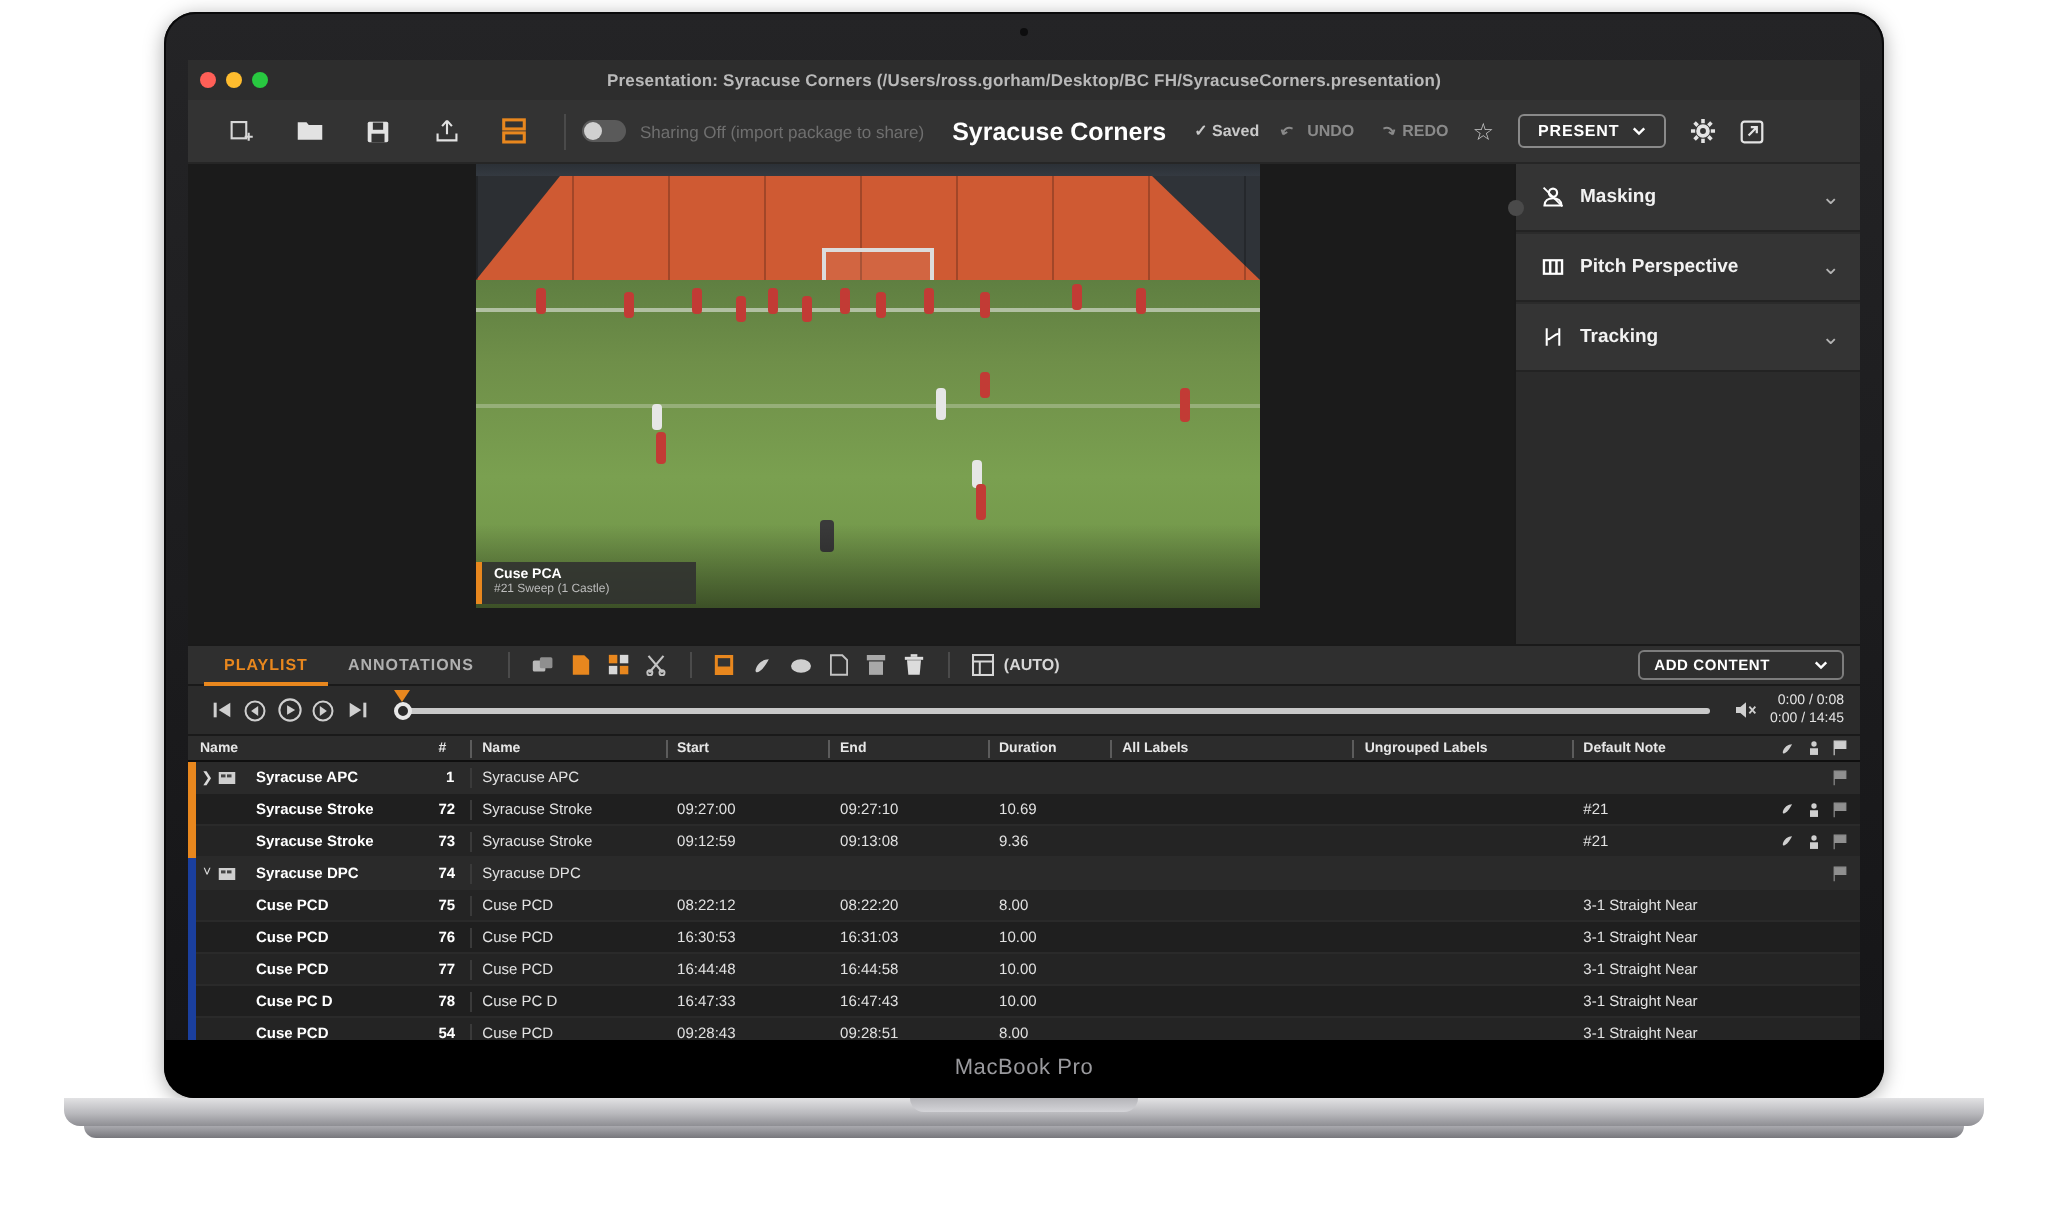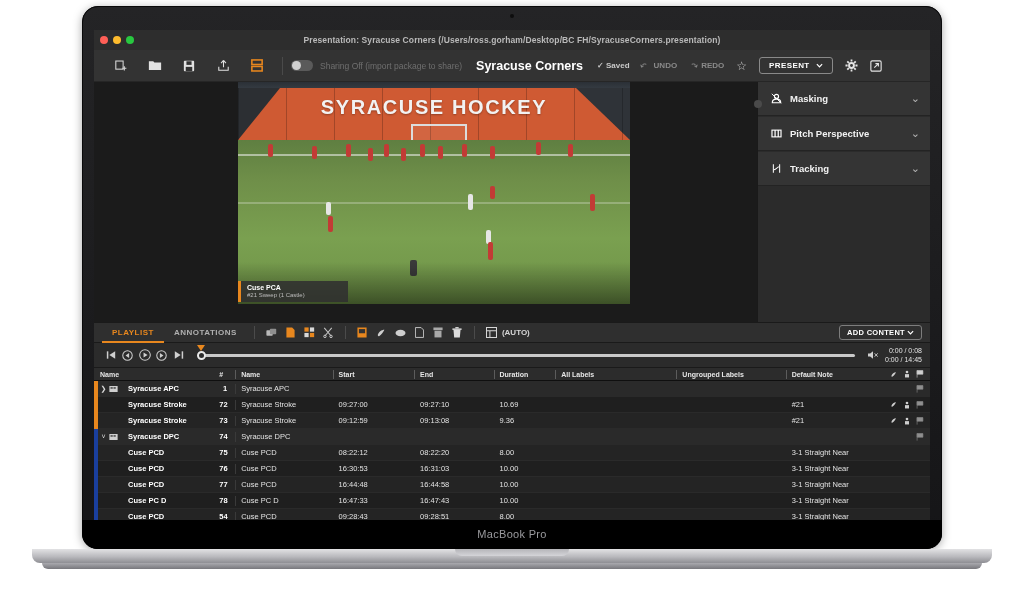--- a/index.html
+++ b/index.html
@@ -143,21 +143,21 @@
         line-height:21px; color:#b0b0b0;}
   .tab.active{ color:#e8871e; border-bottom:2px solid #e8871e;text-align:center;}
   .sep{ width:1px; height:13px; background:#4b4b4b; margin:0 7px;}
   .ticon{ width:19px; height:21px; display:flex; align-items:center; justify-content:center;
           color:#b9b9b9; font-size:10px;}
   .ticon.orange{color:#e8871e;}
   .auto{ color:#d6d6d6; font-size:8px; font-weight:bold; display:flex; align-items:center; gap:5px; margin-left:4px;}
   .addcontent{
     margin-left:auto; margin-right:8px; border:1px solid #7d7d7d; border-radius:3px;
     padding:2px 7px; color:#ffffff; font-size:7.5px; font-weight:bold; letter-spacing:.3px;
-    display:flex; align-items:center; gap:2px;
+    display:flex; align-items:center; gap:22px;
   }
   
   .transport{ height:25px; background:#2b2b2b; display:flex; align-items:center; padding:0 8px; gap:0; border-bottom:1px solid #1a1a1a;}
   .tp{ width:17px; height:25px; display:flex; align-items:center; justify-content:center; color:#cfcfcf; font-size:10px;}
   .scrub{ position:relative; flex:1; height:25px; display:flex; align-items:center; margin:0 6px;}
   .scrub-track{ position:absolute; left:10px; right:0; height:3px; background:#c9c9c9; border-radius:2px;}
   .scrub-knob{ position:absolute; left:4px; width:9px; height:9px; border-radius:50%; background:#2b2b2b; border:2px solid #e8e8e8;}
   .scrub-marker{ position:absolute; left:4px; top:2px; width:0;height:0;
       border-left:4px solid transparent;border-right:4px solid transparent;border-top:6px solid #e8871e;}
   .vol{ color:#cfcfcf; font-size:10px; margin:0 6px;}
@@ -275,21 +275,20 @@
       </span>
     </div>
 
     <div class="stage">
       <div class="video-wrap">
         <div class="vid-sky"></div>
         <div class="vid-fence"></div>
         <div class="vid-fence-dark-l"></div>
         <div class="vid-fence-dark-r"></div>
         <div class="vid-fence-lines"></div>
-        <div class="vid-banner">SYRACUSE HOCKEY</div>
         <div class="vid-goal"></div>
         <div class="vid-turf"></div>
         <div class="vid-line-a"></div>
         <div class="vid-line-b"></div>
 
         <div class="player p-red" style="left:30px;top:62px;"></div>
         <div class="player p-red" style="left:74px;top:64px;"></div>
         <div class="player p-red" style="left:108px;top:62px;"></div>
         <div class="player p-red" style="left:130px;top:66px;"></div>
         <div class="player p-red" style="left:146px;top:62px;"></div>

